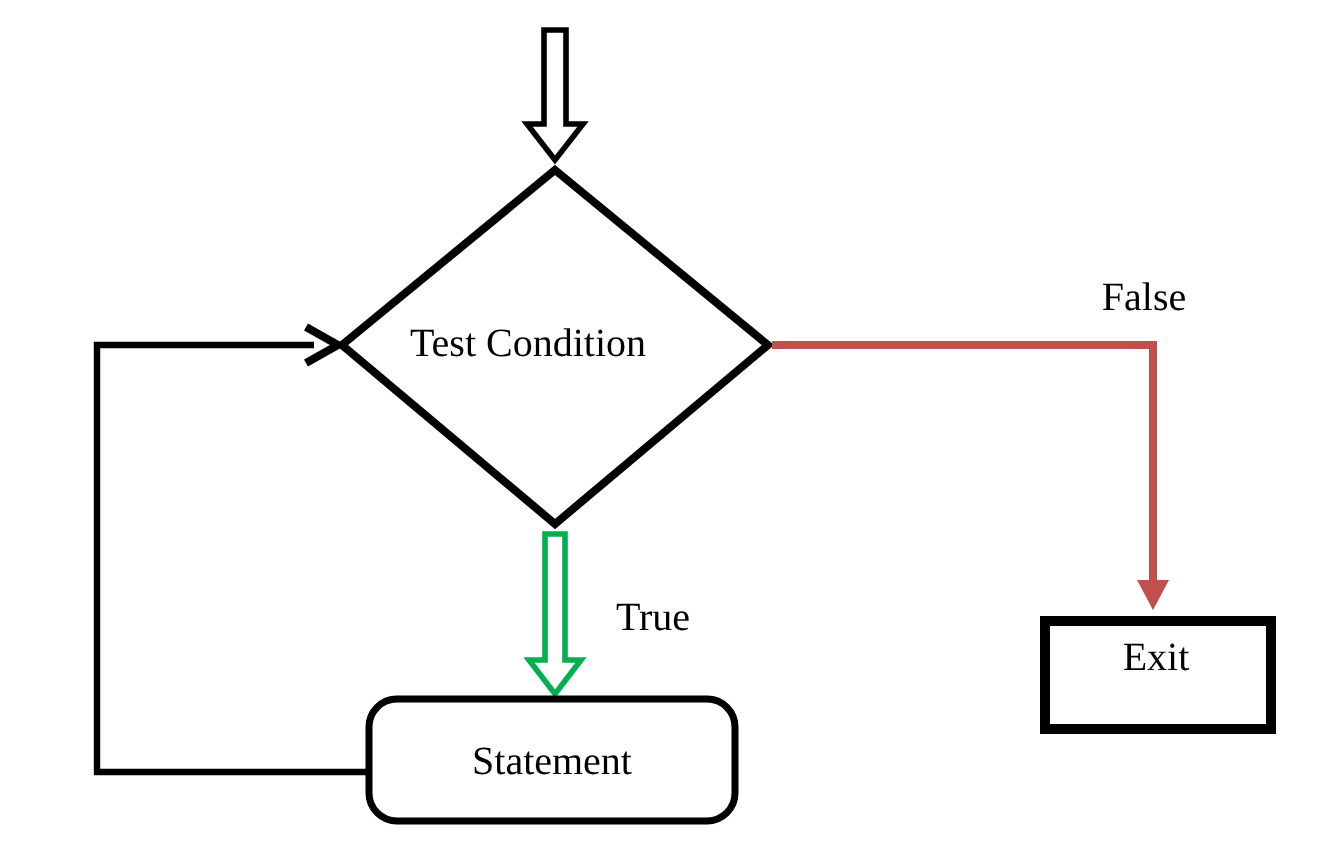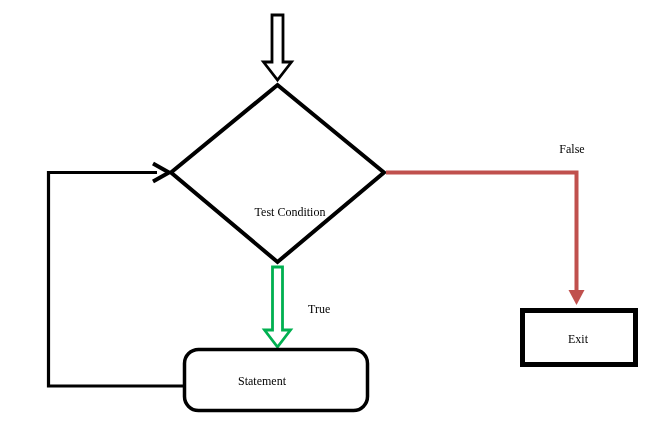--- a/index.html
+++ b/index.html
@@ -16,21 +16,21 @@
     overflow: hidden;
   }
   .canvas svg {
     position: absolute;
     left: 0;
     top: 0;
   }
   .label {
     position: absolute;
     color: #000000;
-    font-size: 12px;
+    font-size: 20px;
     line-height: 1;
     white-space: nowrap;
     transform: translate(-50%, -50%);
   }
   .label.left-anchored {
     transform: translate(0, -50%);
   }
 </style>
 </head>
 <body>
@@ -51,23 +51,23 @@
 
     <polygon points="272.5,267 282.5,267 282.5,330 290.5,330 277.5,347 264.5,330 272.5,330" fill="#ffffff" stroke="#00B050" stroke-width="2.8"></polygon>
 
     <rect x="184.5" y="349.5" width="183" height="61" rx="14" ry="14" fill="#ffffff" stroke="#000000" stroke-width="3.5"></rect>
 
     <polyline points="184,386 48.5,386 48.5,172.5 157,172.5" fill="none" stroke="#000000" stroke-width="3.2"></polyline>
 
     <path d="M153,163.5 L169,172.5 L153,181.5" fill="none" stroke="#000000" stroke-width="4"></path>
   </svg>
 
-  <div class="label" style="left:290px; top:172px;margin-top:40px;">Test Condition</div>
+  <div class="label" style="left:264px; top:172px;">Test Condition</div>
 
   <div class="label" style="left:572px; top:149px;">False</div>
 
   <div class="label left-anchored" style="left:308px; top:309px;">True</div>
 
-  <div class="label" style="left:262px; top:381px;">Statement</div>
+  <div class="label" style="left:276px; top:381px;">Statement</div>
 
-  <div class="label" style="left:578px; top:339px;">Exit</div>
+  <div class="label" style="left:578px; top:329px;">Exit</div>
 
 </div>
 
 </body></html>

